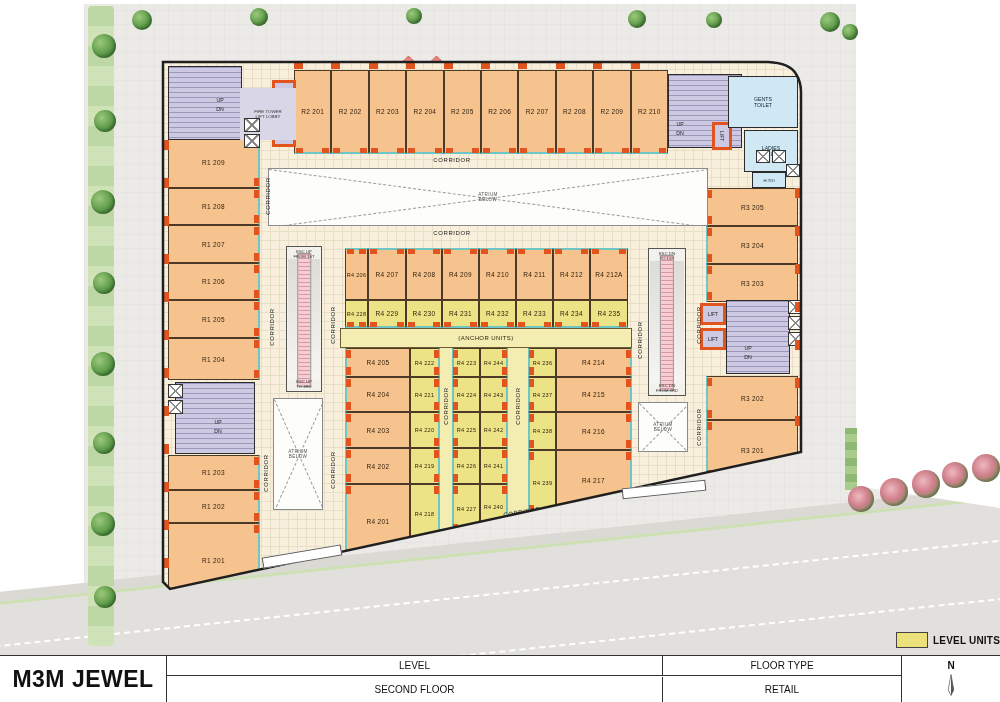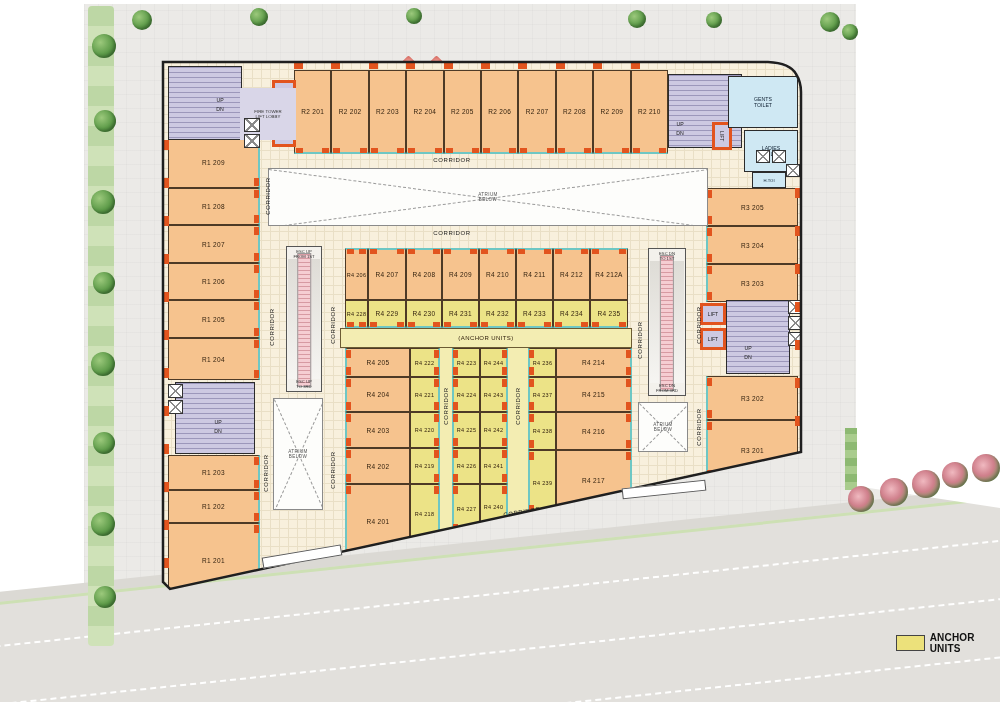--- a/index.html
+++ b/index.html
@@ -564,18 +564,32 @@
         <div class="ticks-v" style="left: 795px; top: 188px; height: 262px;"></div>
       </div>
   </div>
 
   <svg id="plan-outline" width="1000" height="655">
     <path d="M163,62 L768,62 Q790,63 796,74 Q801,82 801,92 L801,452 L170,589 L163,582 Z" fill="none" stroke="#1f1f1f" stroke-width="2.5"></path>
   </svg>
 
   <div id="legend">
     <div class="swatch"></div>
-    <div class="txt">ANCHOR UNITS</div>
+    <div class="txt">LEVEL UNITS</div>
   </div>
 
+  <div id="titleblock">
+    <div class="tb-cell" id="tb-project">M3M JEWEL</div>
+    <div class="tb-cell" id="tb-level-label">LEVEL</div>
+    <div class="tb-cell" id="tb-level-value">SECOND FLOOR</div>
+    <div class="tb-cell" id="tb-type-label">FLOOR TYPE</div>
+    <div class="tb-cell" id="tb-type-value">RETAIL</div>
+    <div class="tb-cell" id="tb-compass">
+      <span class="n">N</span>
+      <svg width="14" height="28" viewBox="0 0 20 34">
+        <path d="M10 2 L14 24 L10 32 L6 24 Z" fill="#fff" stroke="#555" stroke-width="1"></path>
+        <path d="M10 2 L14 24 L10 32 Z" fill="#555"></path>
+      </svg>
+    </div>
+  </div>
 <div class="entry" style="left: 262px; top: 551px; width: 78px; height: 9px; transform: rotate(-9.5deg);"></div>
     <div class="entry" style="left: 622px; top: 484px; width: 82px; height: 9px; transform: rotate(-6deg);"></div>
   </div>
 
 </body></html>

